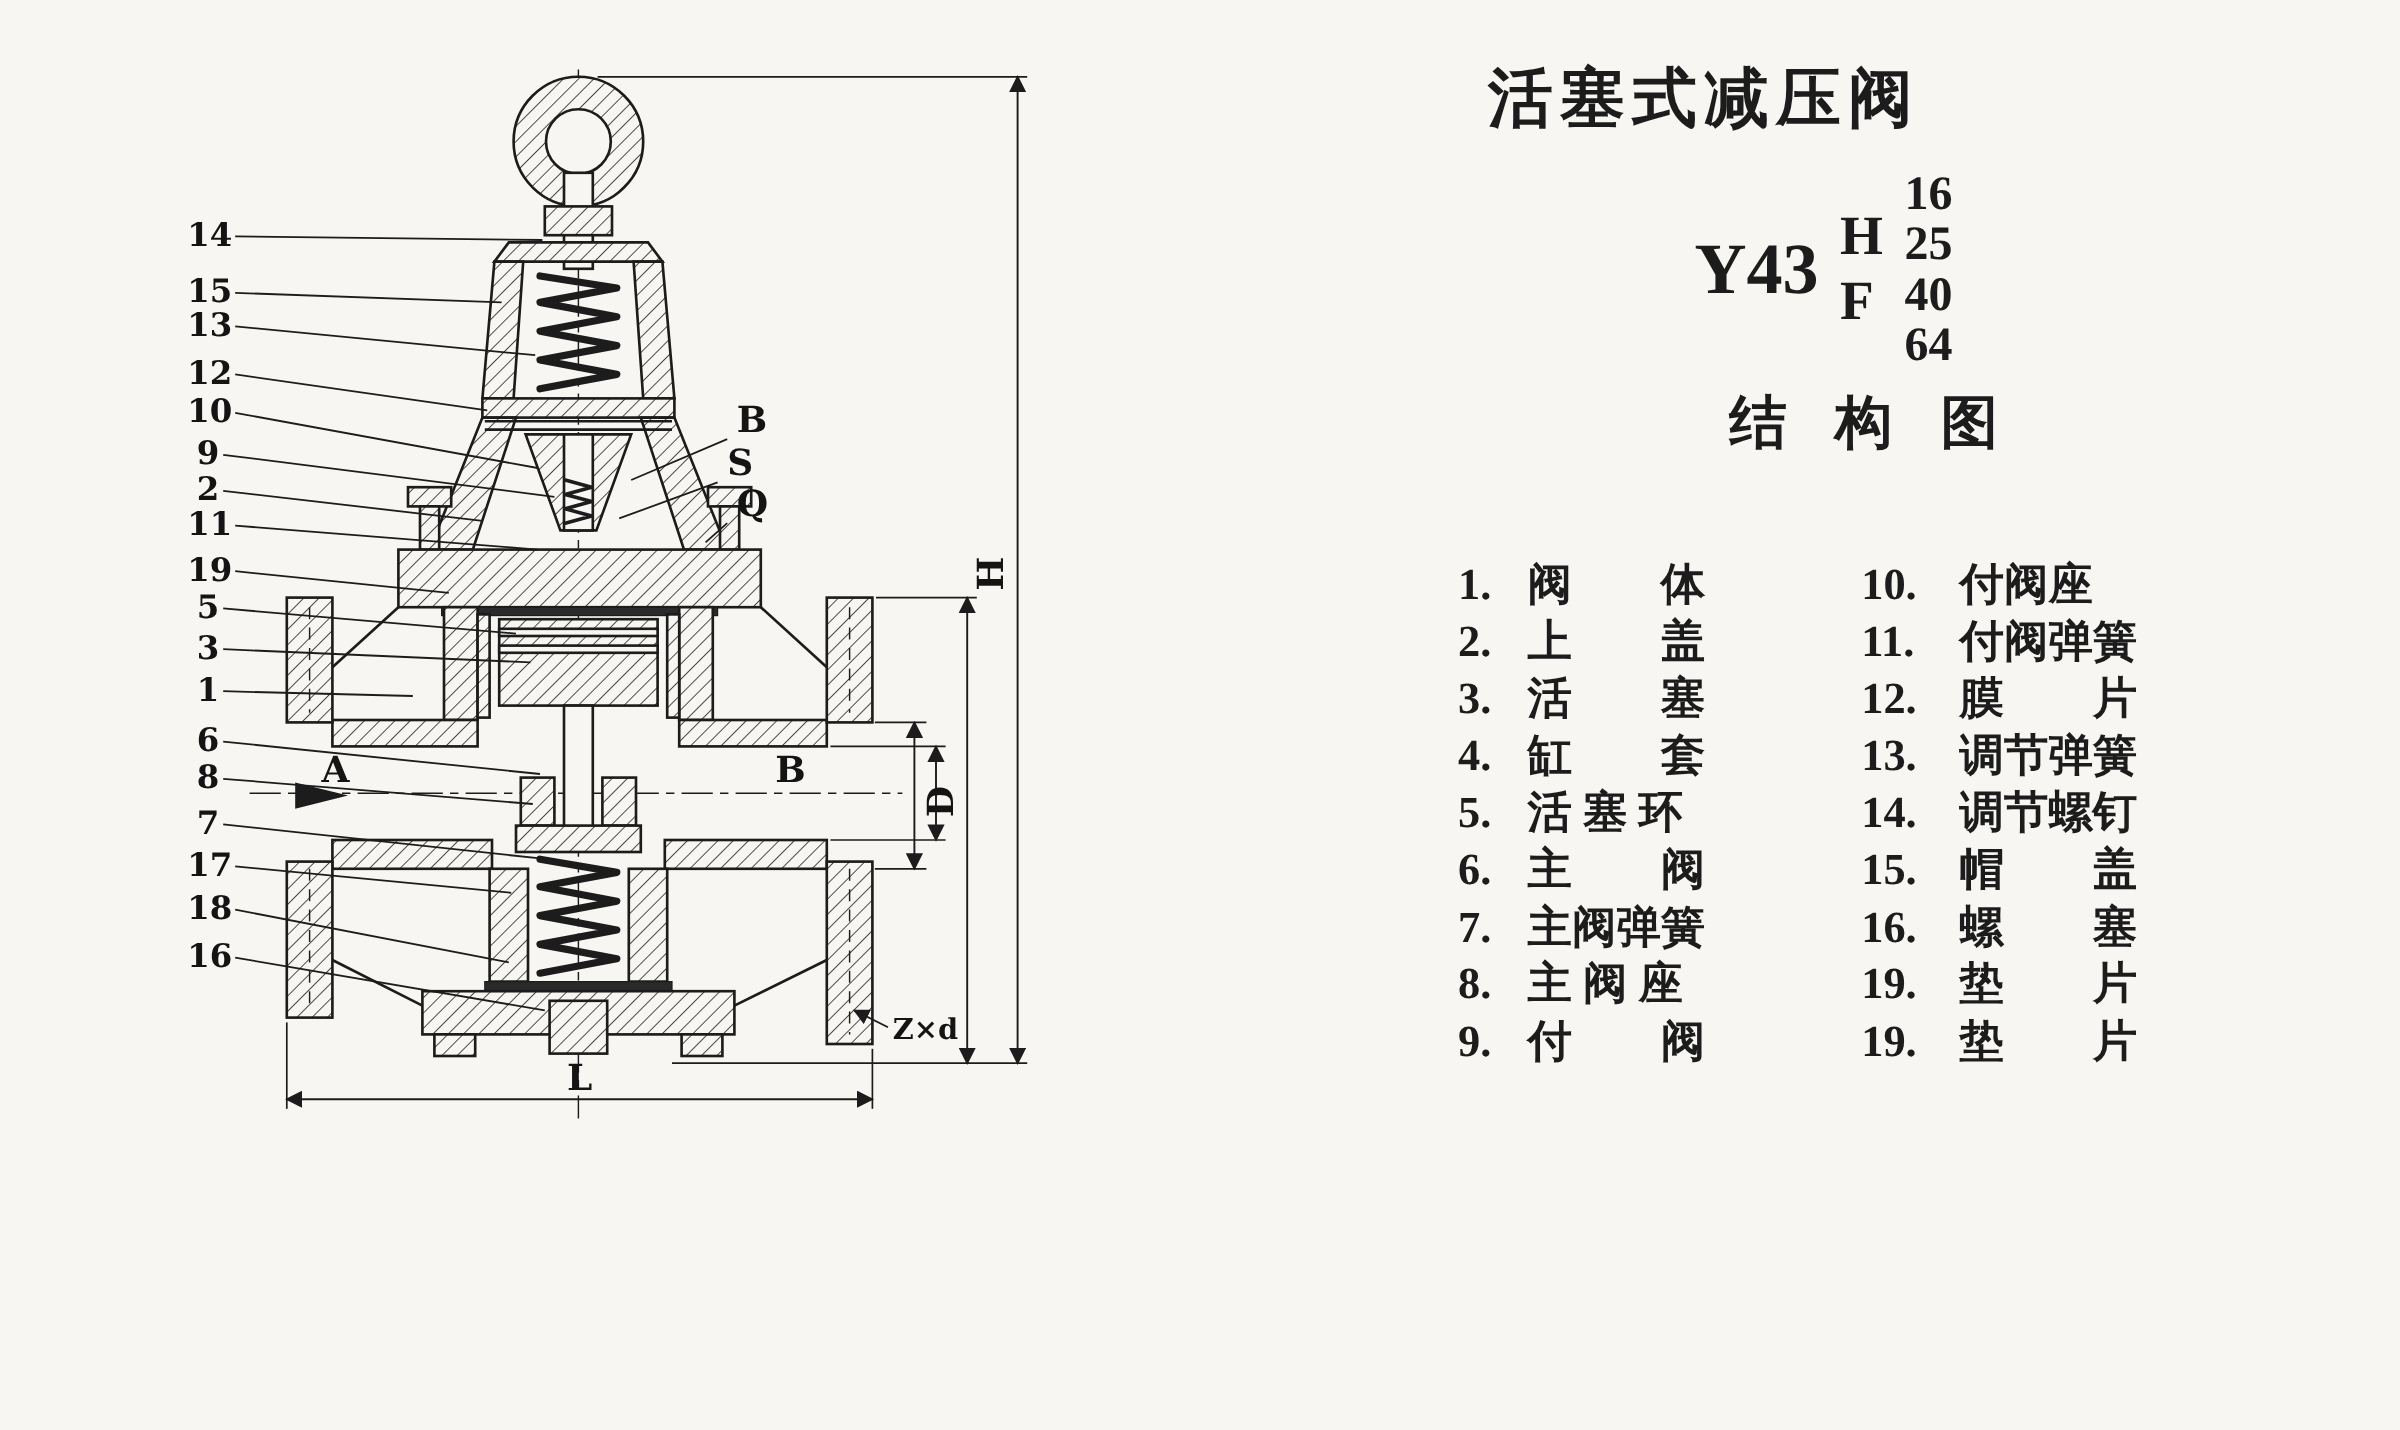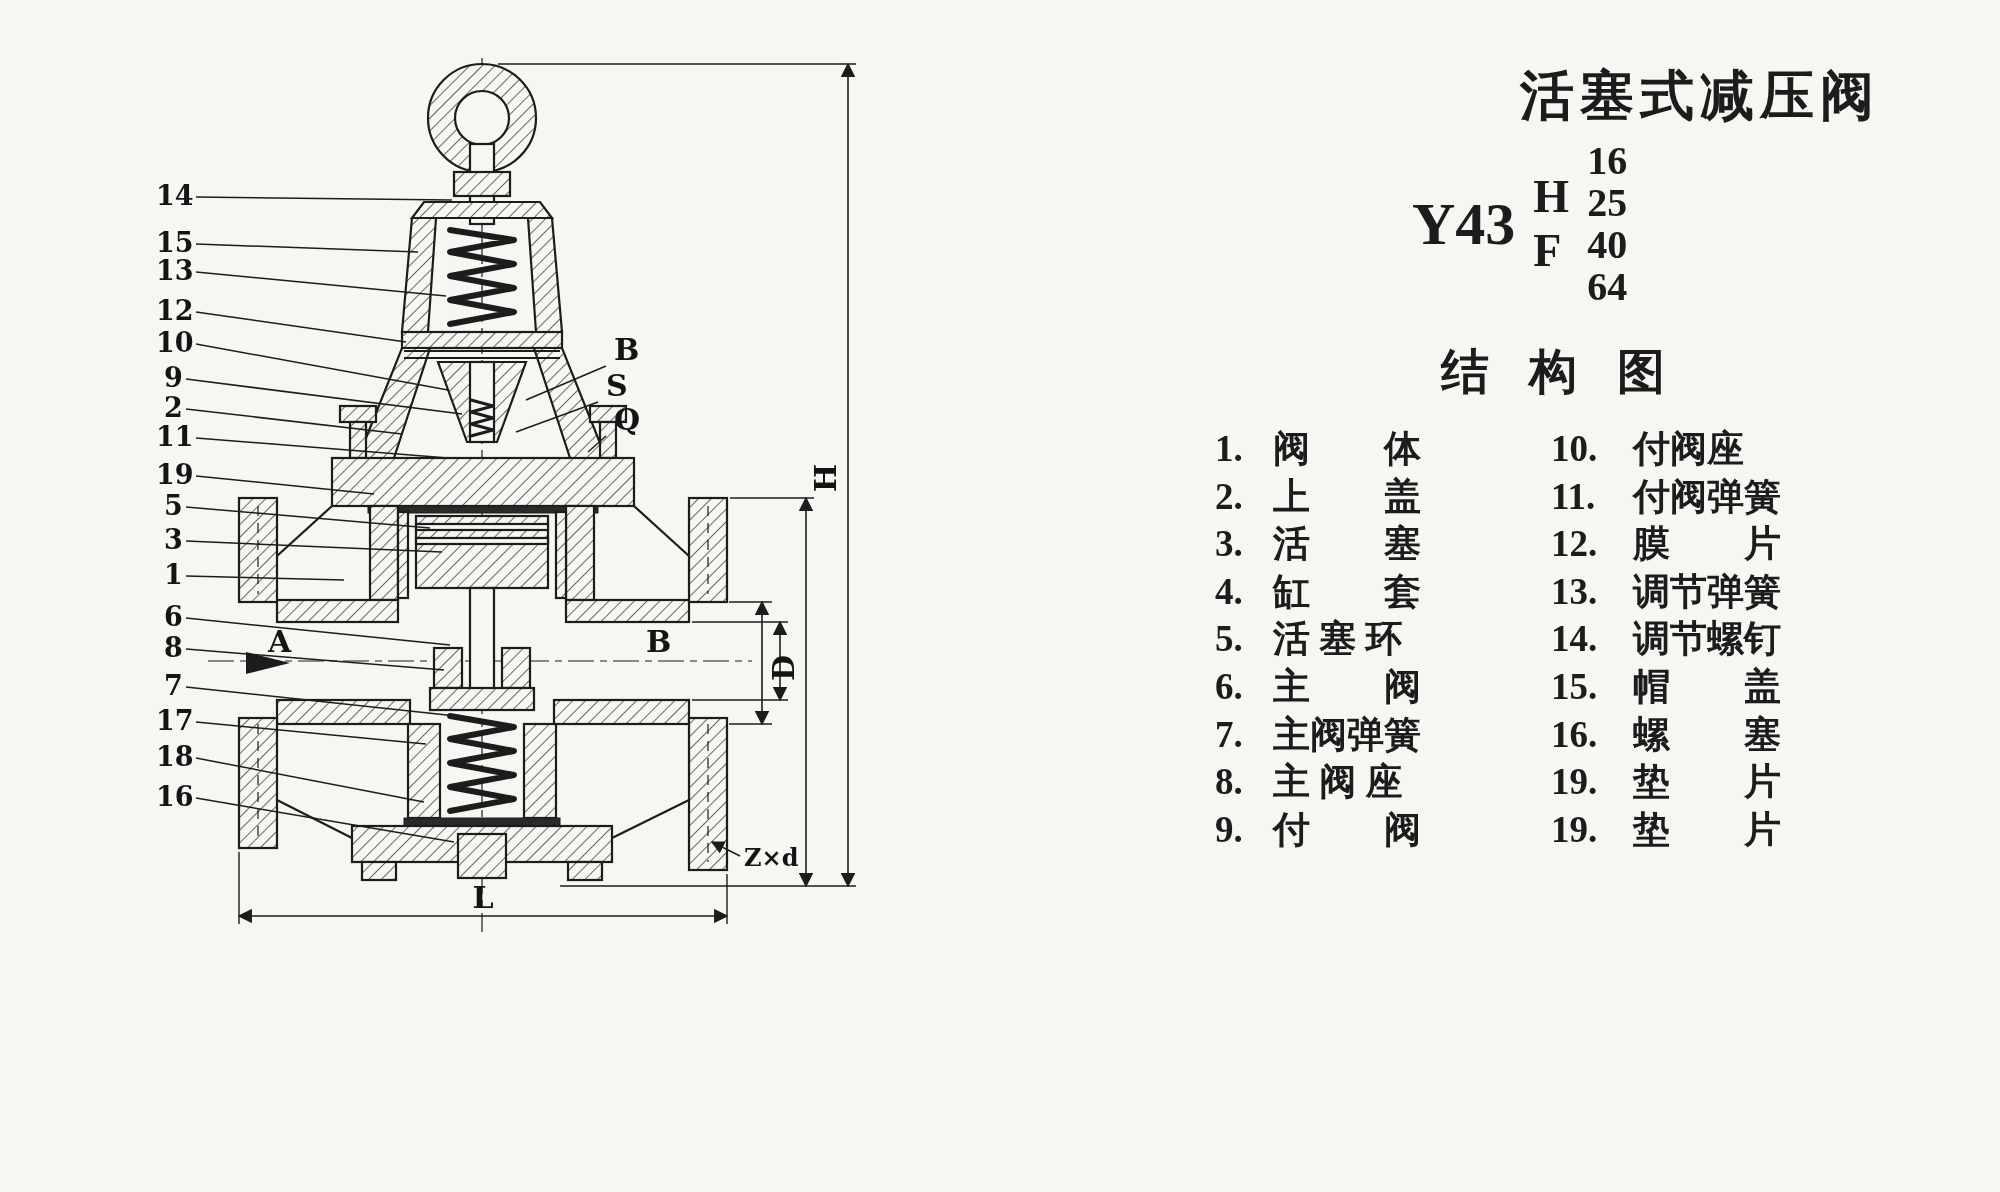--- a/index.html
+++ b/index.html
@@ -17,35 +17,35 @@
   .cl{stroke:#1c1c1c;stroke-width:1.2;fill:none;stroke-dasharray:26 6 7 6;}
   .dim{stroke:#1c1c1c;stroke-width:1.6;fill:none;}
   .leader{stroke:#1c1c1c;stroke-width:1.5;fill:none;}
   .spring{stroke:#1c1c1c;stroke-width:6;fill:none;stroke-linejoin:round;stroke-linecap:round;}
   .spring-s{stroke:#1c1c1c;stroke-width:3;fill:none;stroke-linejoin:round;stroke-linecap:round;}
   .co{font:bold 27px "DejaVu Serif",serif;fill:#141414;}
   .dl{font:bold 30px "DejaVu Serif",serif;fill:#141414;}
   .dls{font:bold 24px "DejaVu Serif",serif;fill:#141414;}
 
   
-  .title{position:absolute;left:1240px;top:60px;width:640px;text-align:right;
+  .title{position:absolute;left:1240px;top:46px;width:640px;text-align:left;
          font-size:54px;font-weight:bold;letter-spacing:6px;}
   .model{position:absolute;left:1412px;top:140px;display:flex;align-items:center;gap:18px;}
   .mcode{font-size:60px;font-weight:bold;}
   .mletters{display:flex;flex-direction:column;gap:8px;font-size:46px;font-weight:bold;line-height:1;}
   .mratings{display:flex;flex-direction:column;font-size:40px;font-weight:bold;line-height:1.05;}
   .subtitle{position:absolute;left:1240px;top:320px;width:640px;text-align:center;
-            font-size:48px;font-weight:bold;letter-spacing:14px;margin-top:20px;}
+            font-size:48px;font-weight:bold;letter-spacing:14px;}
   .parts{position:absolute;left:1215px;top:424px;display:flex;gap:16px;}
   .pcol{display:flex;flex-direction:column;width:320px;}
   .pcol.col-right{width:372px;}
   .part-row{display:flex;align-items:baseline;height:47.6px;font-size:37px;font-weight:bold;}
   .pnum{min-width:58px;}
   .col-right .pnum{min-width:82px;}
-  .plabel{white-space:pre;}
+  .plabel{white-space:pre;margin-top:38px;}
 </style>
 </head>
 <body>
 
 <div class="page">
 
   <svg class="drawing" width="2000" height="1192" viewBox="0 0 2000 1192">
     <defs>
       <pattern id="h" patternUnits="userSpaceOnUse" width="9" height="9" patternTransform="rotate(45)">
         <rect width="9" height="9" fill="#f7f6f2"></rect>

